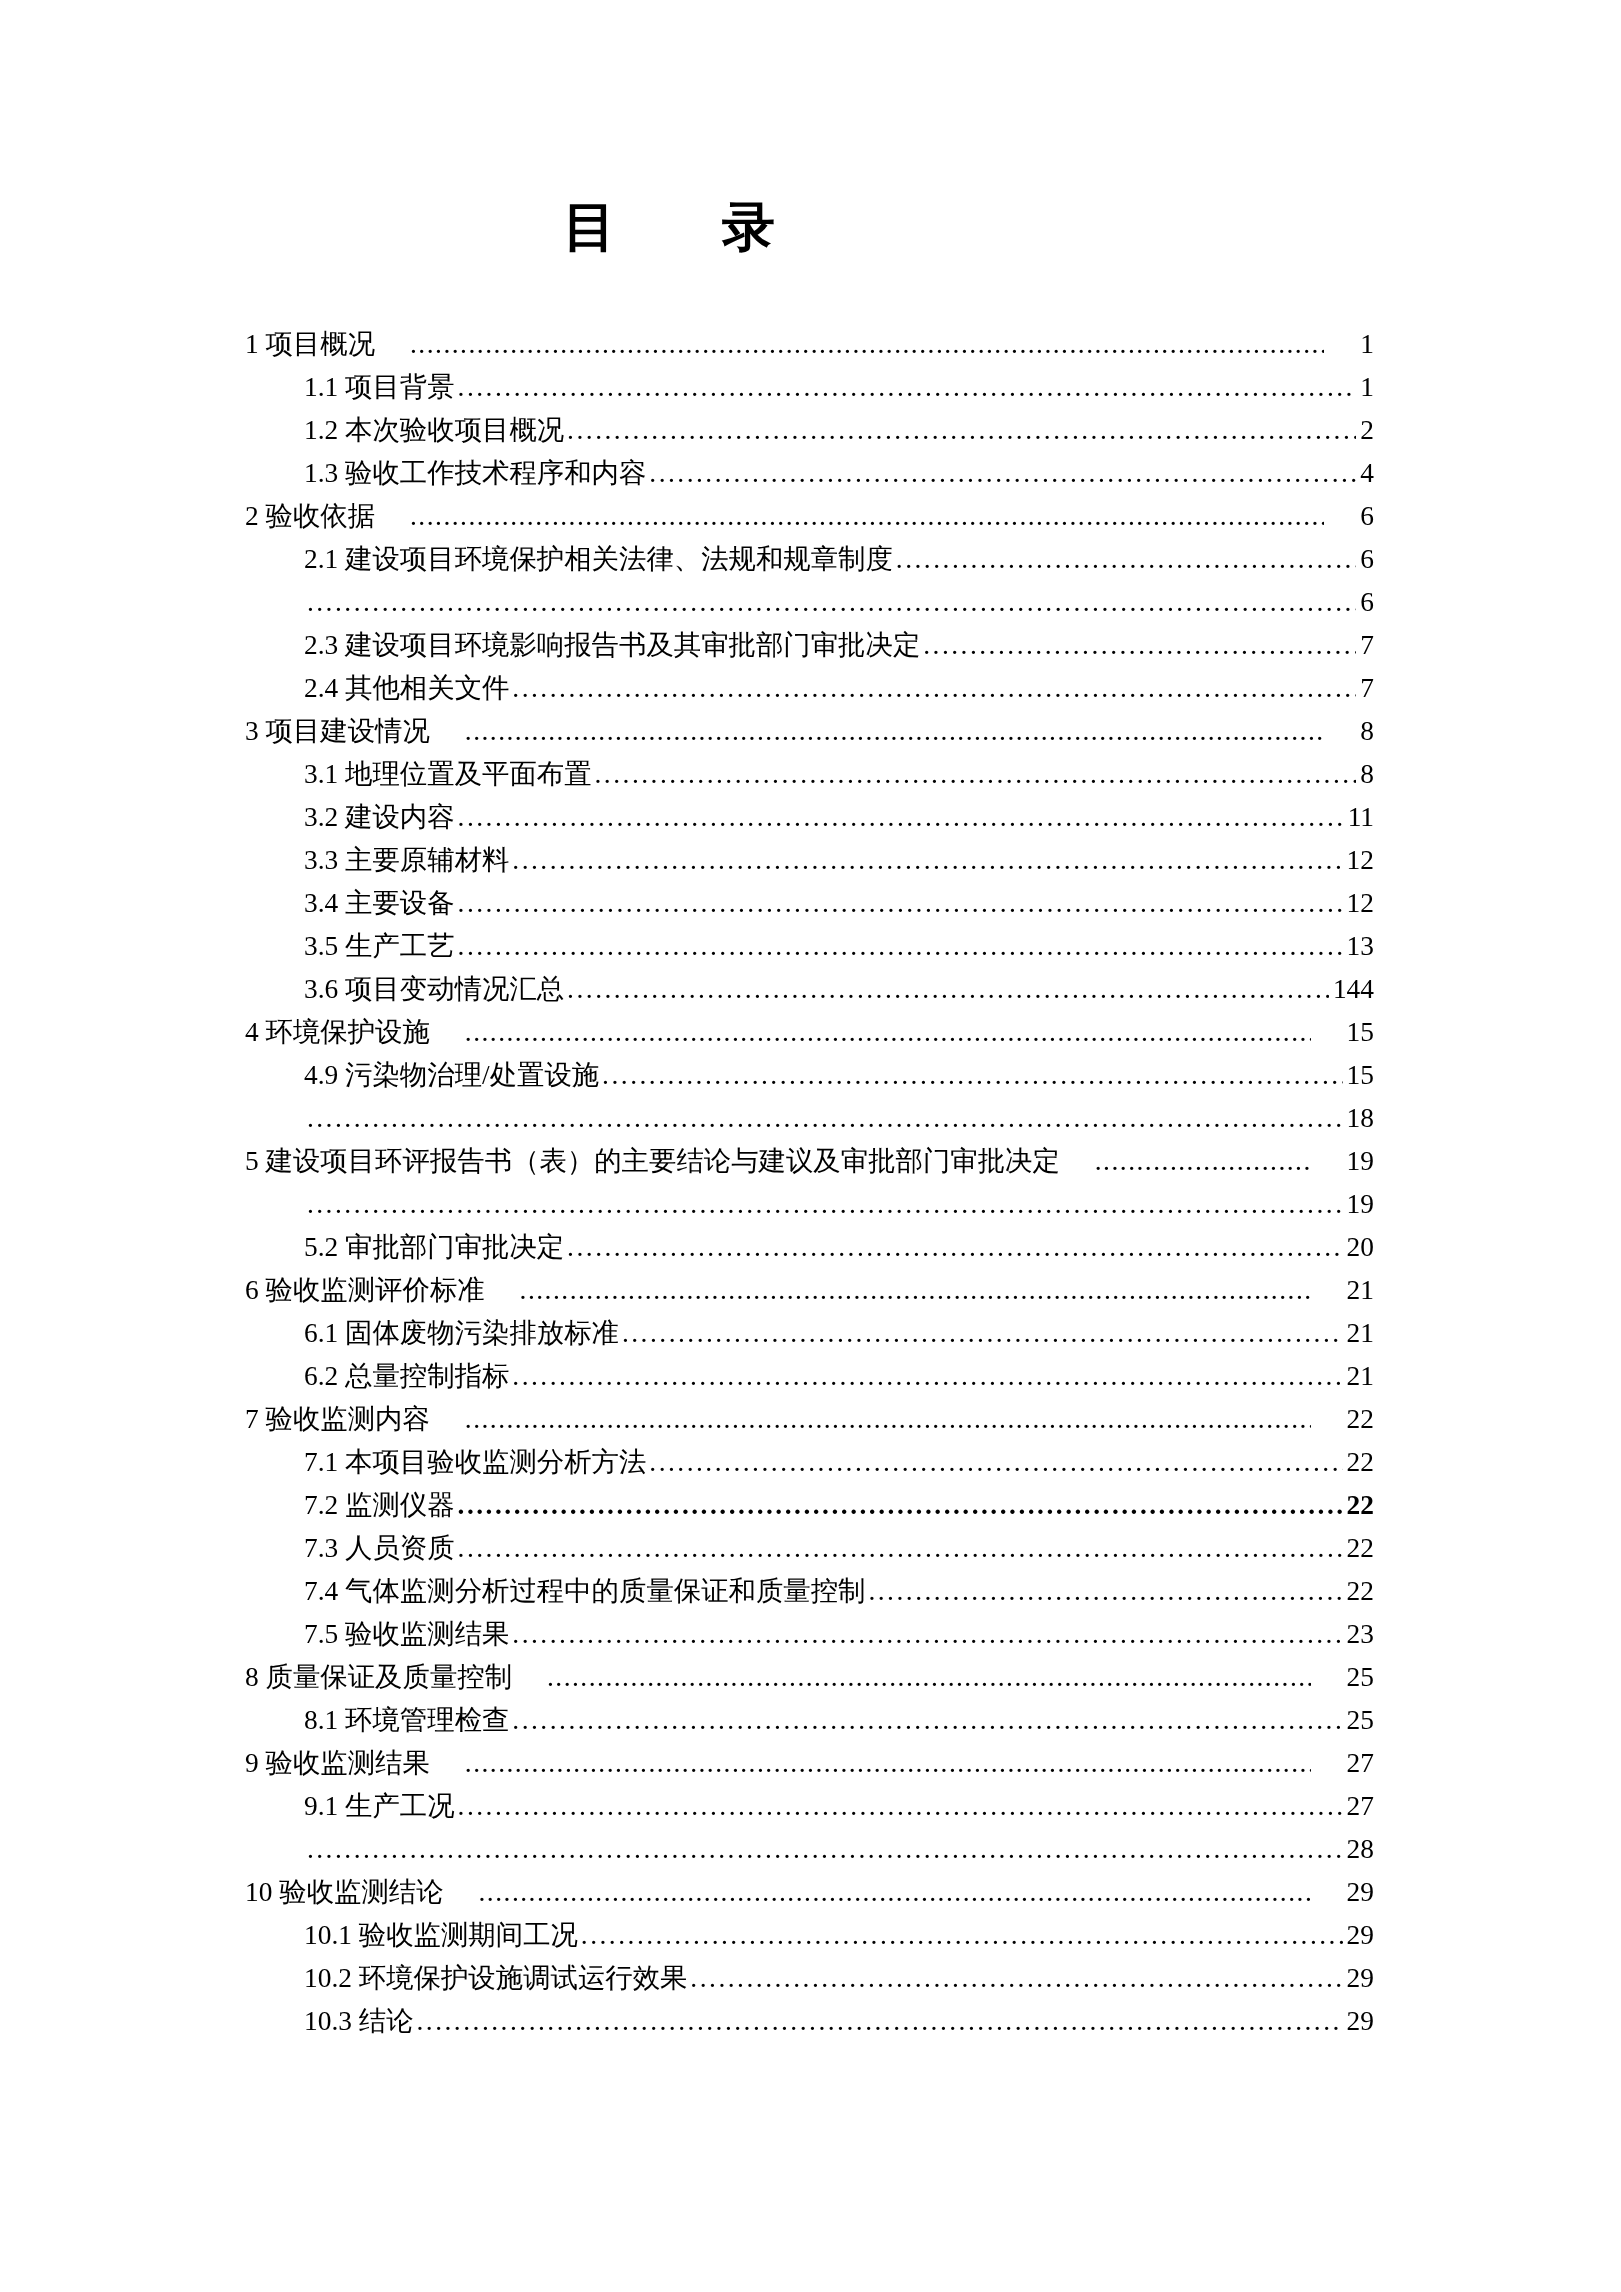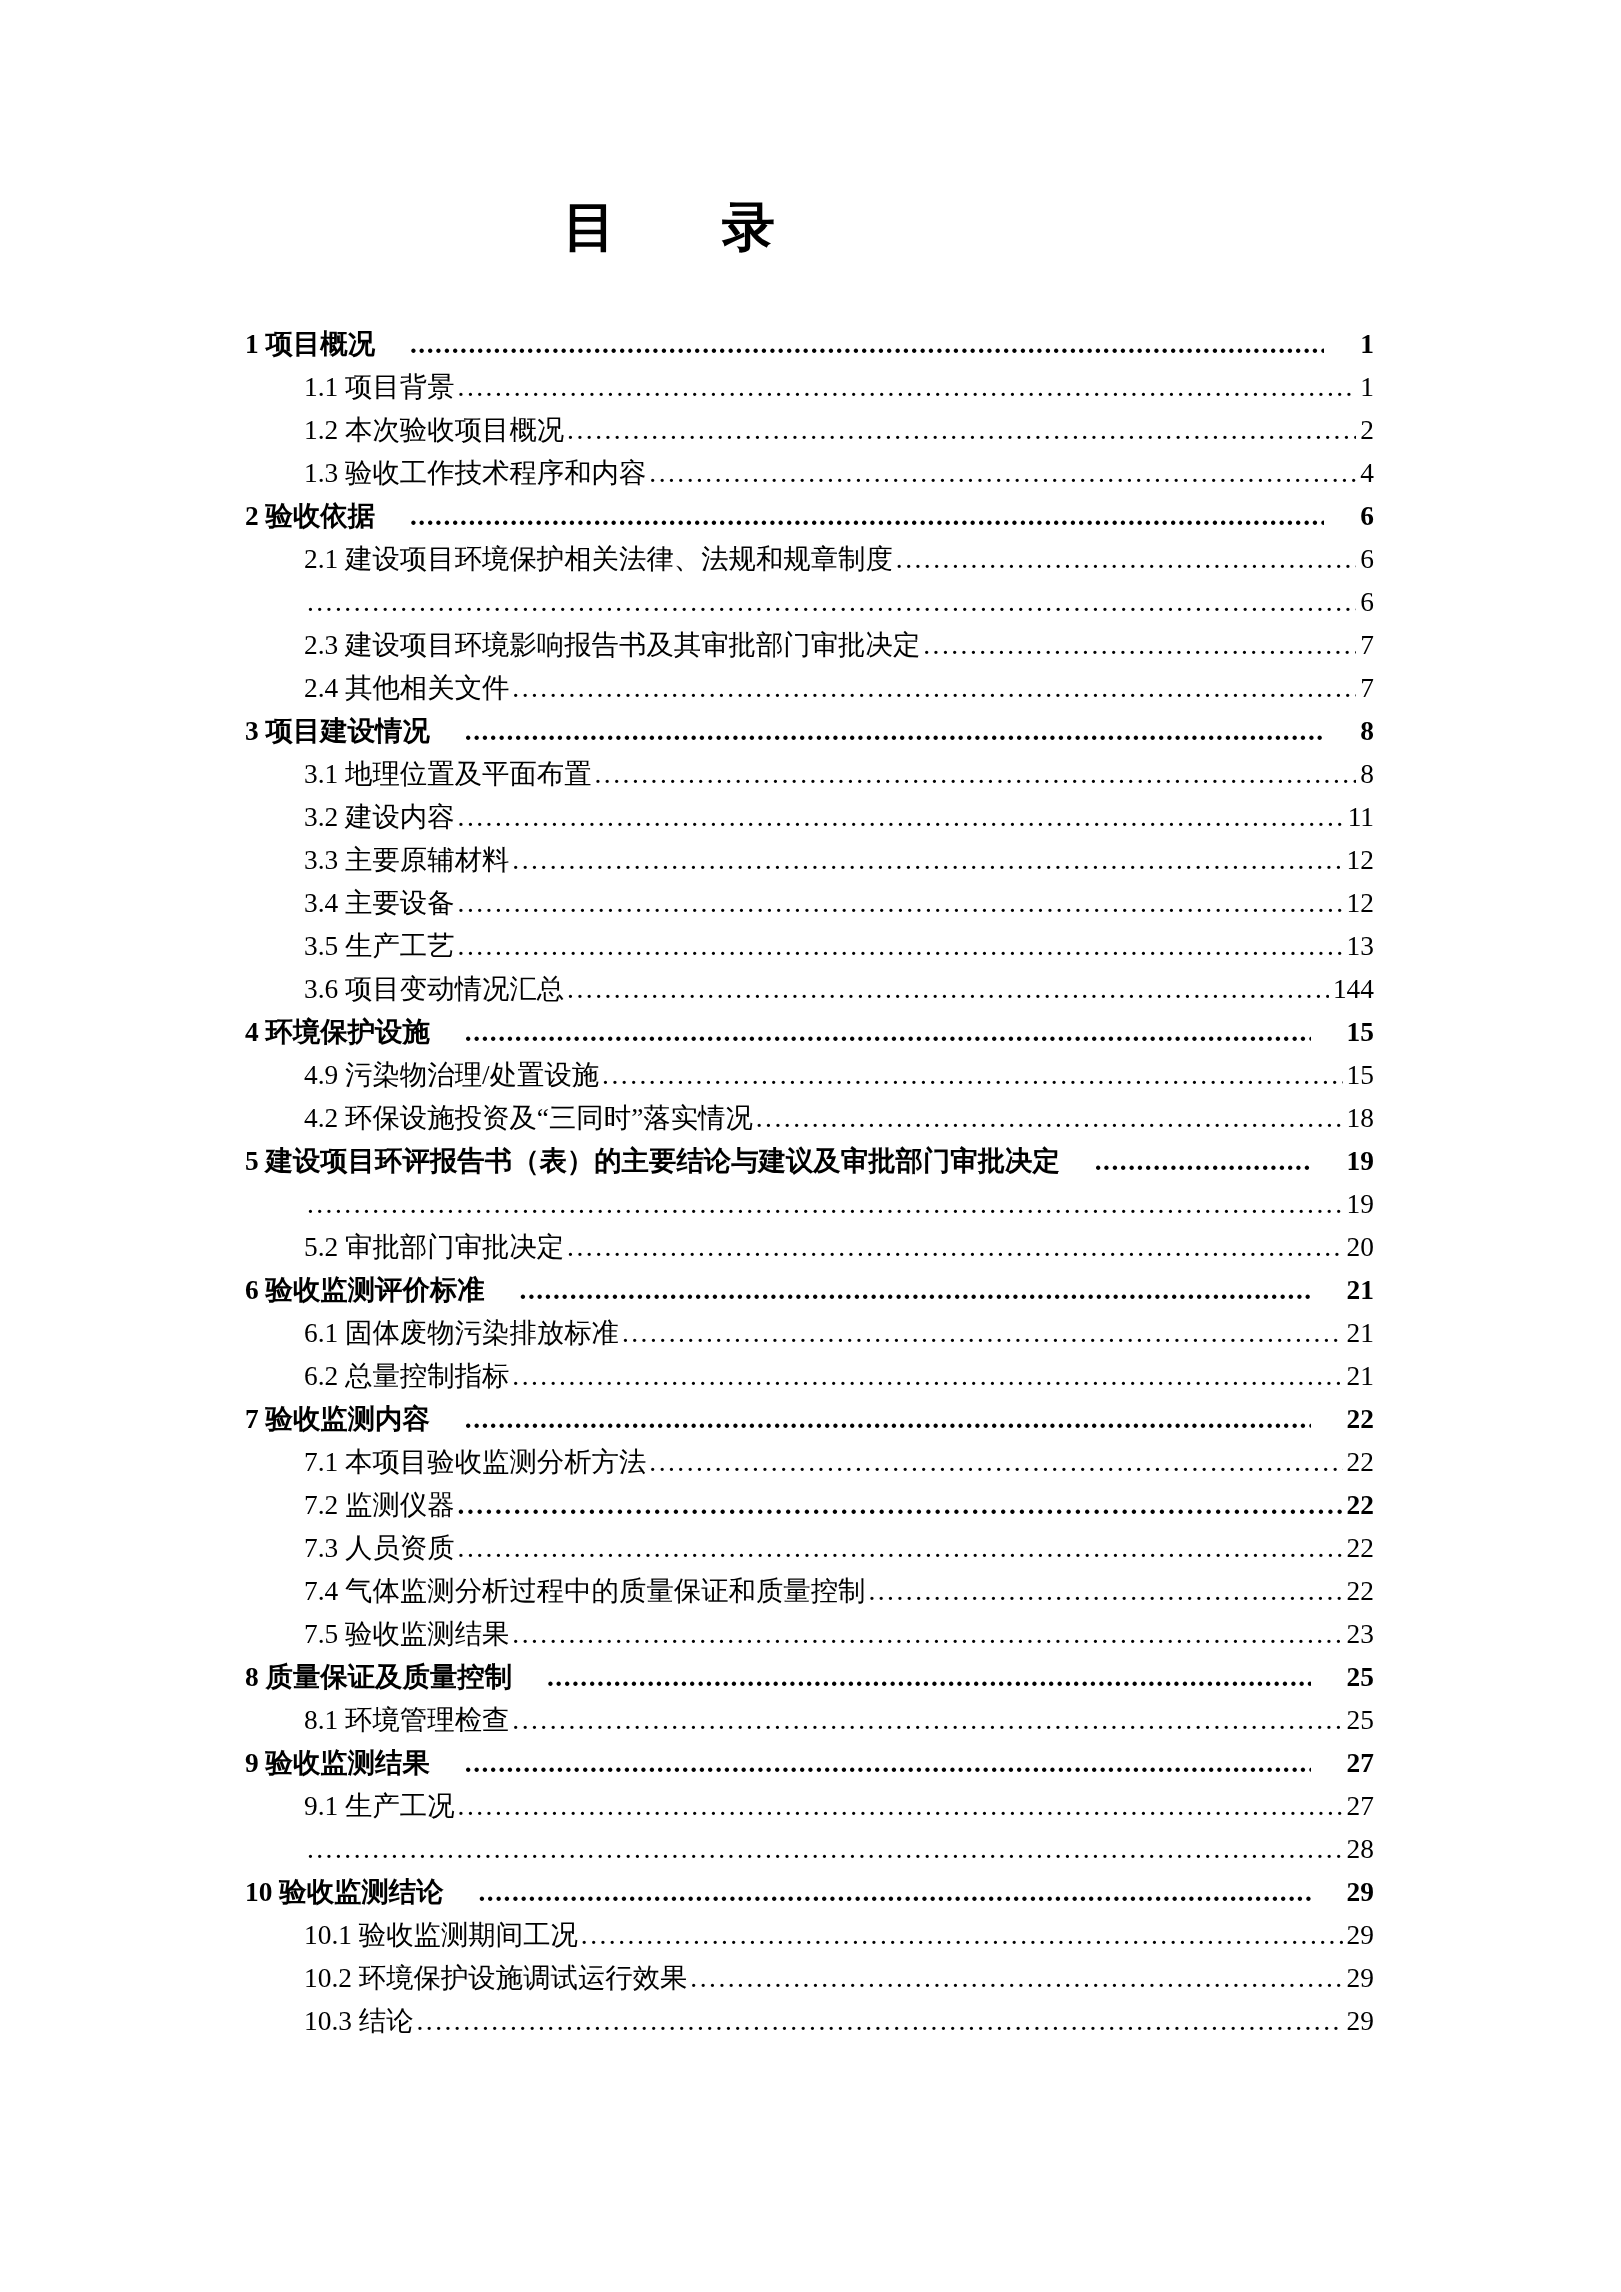--- a/index.html
+++ b/index.html
@@ -37,21 +37,21 @@
     width: 1129px;
   }
   .toc-row {
     display: flex;
     align-items: baseline;
     height: 43px;
     line-height: 43px;
     font-size: 27.4px;
   }
   .toc-row.chapter {
-    font-weight: bold;
+    font-weight: normal;
     gap: 32px;
   }
   .toc-row.indent {
     padding-left: 59px;
   }
   .toc-label {
     flex: 0 0 auto;
     white-space: nowrap;
   }
   .toc-leader {
@@ -166,21 +166,20 @@
         <span class="toc-label">4 环境保护设施</span>
         <span class="toc-leader">............................................................................................................................................................................................................................................................................................................</span>
         <span class="toc-page">15</span>
       </div>
       <div class="toc-row sub indent">
         <span class="toc-label">4.9 污染物治理/处置设施</span>
         <span class="toc-leader">............................................................................................................................................................................................................................................................................................................</span>
         <span class="toc-page">15</span>
       </div>
       <div class="toc-row sub indent">
-        <span class="toc-label">4.2 环保设施投资及“三同时”落实情况</span>
         <span class="toc-leader">............................................................................................................................................................................................................................................................................................................</span>
         <span class="toc-page">18</span>
       </div>
       <div class="toc-row chapter">
         <span class="toc-label">5 建设项目环评报告书（表）的主要结论与建议及审批部门审批决定</span>
         <span class="toc-leader">............................................................................................................................................................................................................................................................................................................</span>
         <span class="toc-page">19</span>
       </div>
       <div class="toc-row sub indent">
         <span class="toc-leader">............................................................................................................................................................................................................................................................................................................</span>

